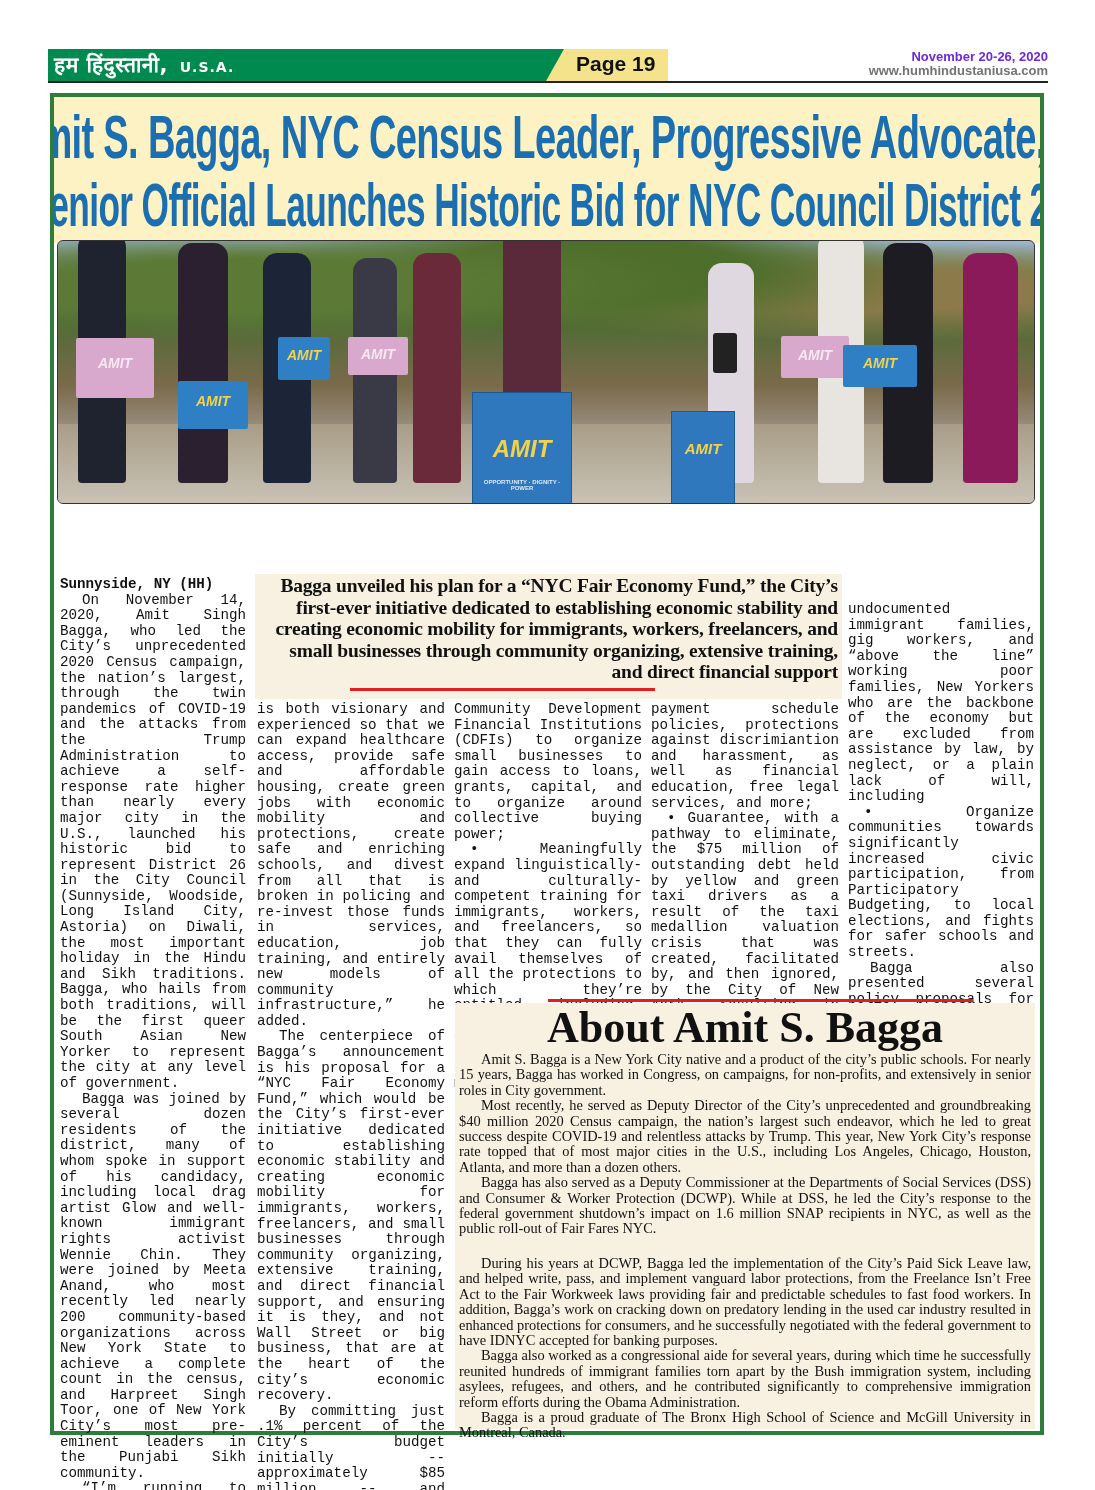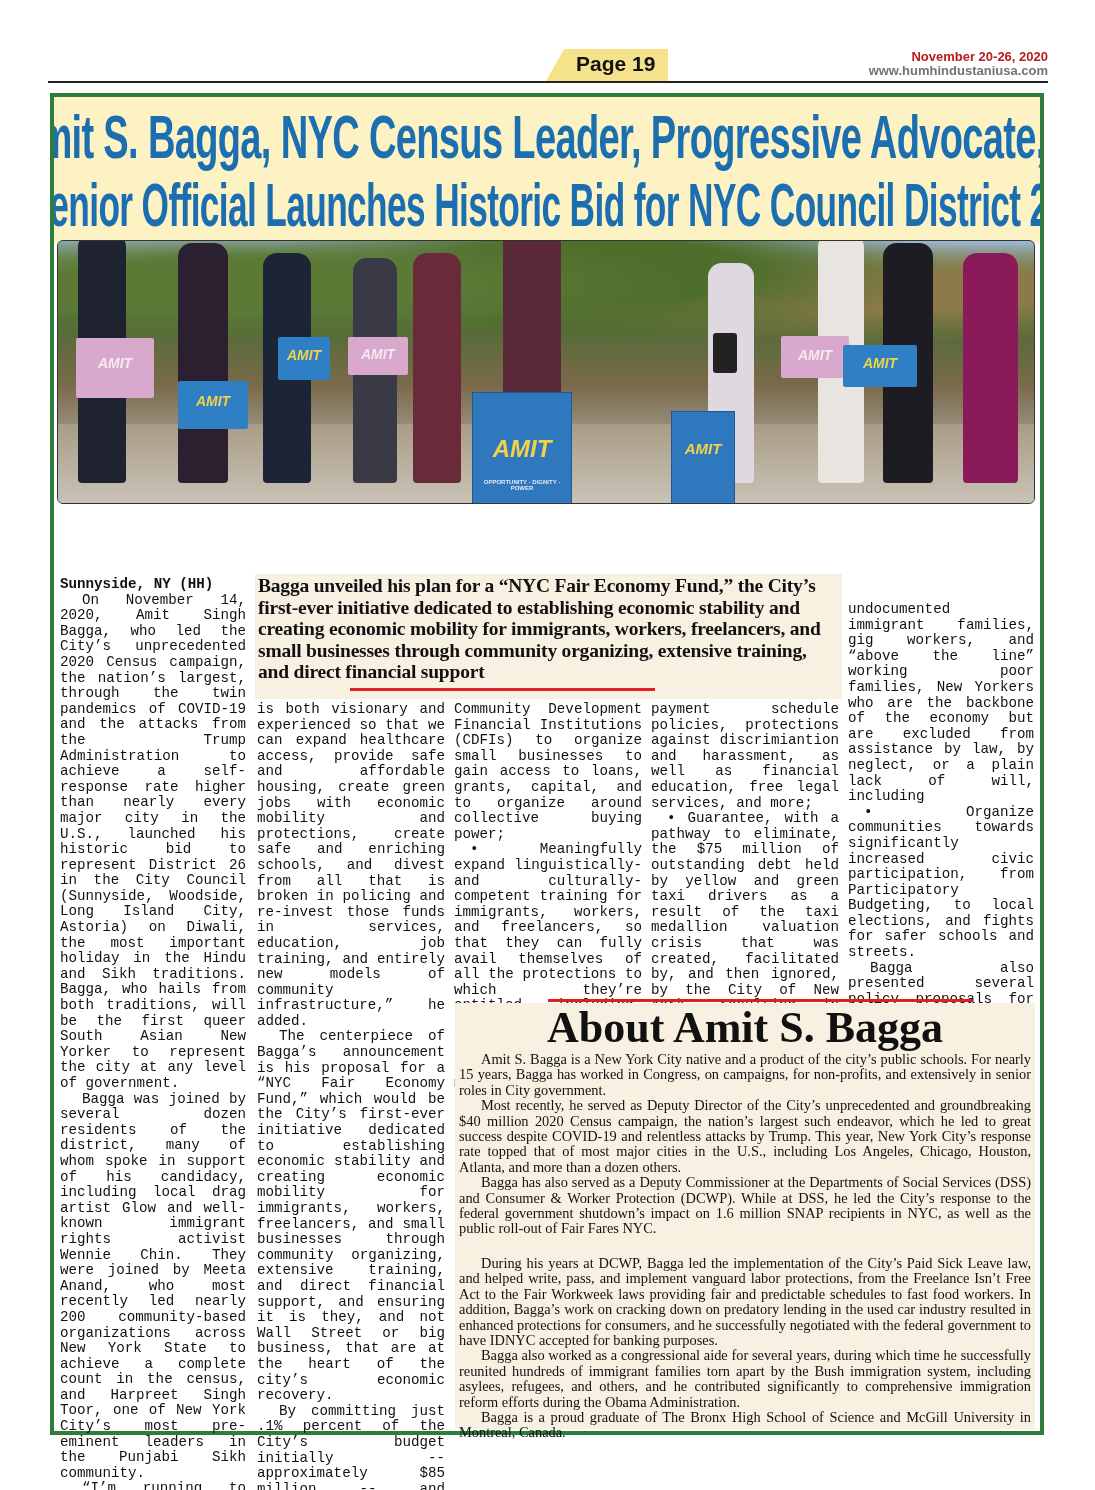--- a/index.html
+++ b/index.html
@@ -7,21 +7,21 @@
   body { position: relative; font-family: "Liberation Serif", serif; color: #111; }
 
   
   .masthead { position: absolute; left: 48px; top: 49px; width: 1000px; height: 33px; }
   .mast-green { position: absolute; left: 0; top: 0; width: 520px; height: 32px; background: #008a50; }
   .mast-title { position: absolute; left: 6px; top: 2px; color: #fff; font-family: "DejaVu Sans", sans-serif; font-weight: bold; font-size: 21px; line-height: 28px; letter-spacing: 0.5px; white-space: nowrap; }
   .mast-title .usa { font-size: 14px; letter-spacing: 1px; margin-left: 4px; }
   .mast-page { position: absolute; left: 498px; top: 0; width: 122px; height: 32px; background: #f5e38c; clip-path: polygon(18px 0, 100% 0, 100% 100%, 0 100%); }
   .mast-page span { position: absolute; left: 30px; top: 3px; font-family: "Liberation Sans", sans-serif; font-weight: bold; font-size: 21px; color: #111; }
   .mast-right { position: absolute; right: 0; top: 1px; text-align: right; font-family: "Liberation Sans", sans-serif; font-weight: bold; font-size: 13px; line-height: 14px; }
-  .mast-date { color: #b91c1c; }
+  .mast-date { color: #6d28d9; }
   .mast-url { color: #737373; }
   .mast-rule { position: absolute; left: 0; top: 32px; width: 1000px; height: 2px; background: #222; }
 
   
   .frame { position: absolute; left: 50px; top: 93px; width: 994px; height: 1342px; border: 4px solid #2f7d3a; background: #fff; }
 
   
   .headline-box { position: absolute; left: 54px; top: 97px; width: 986px; height: 146px; background: #fdf2c4; }
   .headline-wrap { position: absolute; left: 54px; top: 100px; width: 986px; height: 140px; overflow: hidden; }
   .headline-line { position: absolute; left: 50%; white-space: nowrap; color: #1b6fb0;
@@ -51,34 +51,40 @@
   .col .bullet { text-indent: 16px; }
   .dateline { font-weight: bold; text-indent: 0 !important; }
 
   .c1 { left: 60px; top: 577px; width: 186px; }
   .c2 { left: 257px; top: 702px; width: 188px; }
   .c3 { left: 454px; top: 702px; width: 188px; }
   .c4 { left: 651px; top: 702px; width: 188px; }
   .c5 { left: 848px; top: 577px; width: 186px; margin-top: 25px; }
 
   .pullquote-box { position: absolute; left: 255px; top: 574px; width: 587px; height: 125px; background: #f8f1e2; }
-  .pullquote { position: absolute; left: 258px; top: 575px; width: 580px; text-align: left; font-family: "Liberation Serif", serif; font-weight: bold; font-size: 19.5px; line-height: 21.5px; color: #111; letter-spacing: -0.2px; }
+  .pullquote { position: absolute; left: 258px; top: 575px; width: 580px; text-align: right; font-family: "Liberation Serif", serif; font-weight: bold; font-size: 19.5px; line-height: 21.5px; color: #111; letter-spacing: -0.2px; }
   .pq-rule { position: absolute; left: 350px; top: 688px; width: 305px; height: 3px; background: #e02020; }
 
   .about-rule { position: absolute; left: 548px; top: 999px; width: 425px; height: 3px; background: #e02020; }
   .about-box { position: absolute; left: 455px; top: 1003px; width: 580px; height: 426px; background: #f8f1e2; }
   .about-title { position: absolute; left: 455px; top: 1005px; width: 580px; text-align: center; font-family: "Liberation Serif", serif; font-weight: bold; font-size: 44px; line-height: 46px; color: #111; }
   .about-body { position: absolute; left: 459px; top: 1052px; width: 572px; font-family: "Liberation Serif", serif; font-size: 14.4px; line-height: 15.4px; text-align: justify; color: #111; }
   .about-body p { text-indent: 22px; }
   .about-body p.gap { margin-top: 19px; }
 </style>
 </head>
 <body>
 
 <div class="masthead">
+  <div class="mast-green">
+    <div class="mast-title">
+      <span>हम हिंदुस्तानी,</span>
+      <span class="usa">U.S.A.</span>
+    </div>
+  </div>
   <div class="mast-page">
     <span>Page 19</span>
   </div>
   <div class="mast-right">
     <div class="mast-date">November 20-26, 2020</div>
     <div class="mast-url">www.humhindustaniusa.com</div>
   </div>
   <div class="mast-rule"></div>
 </div>
 

